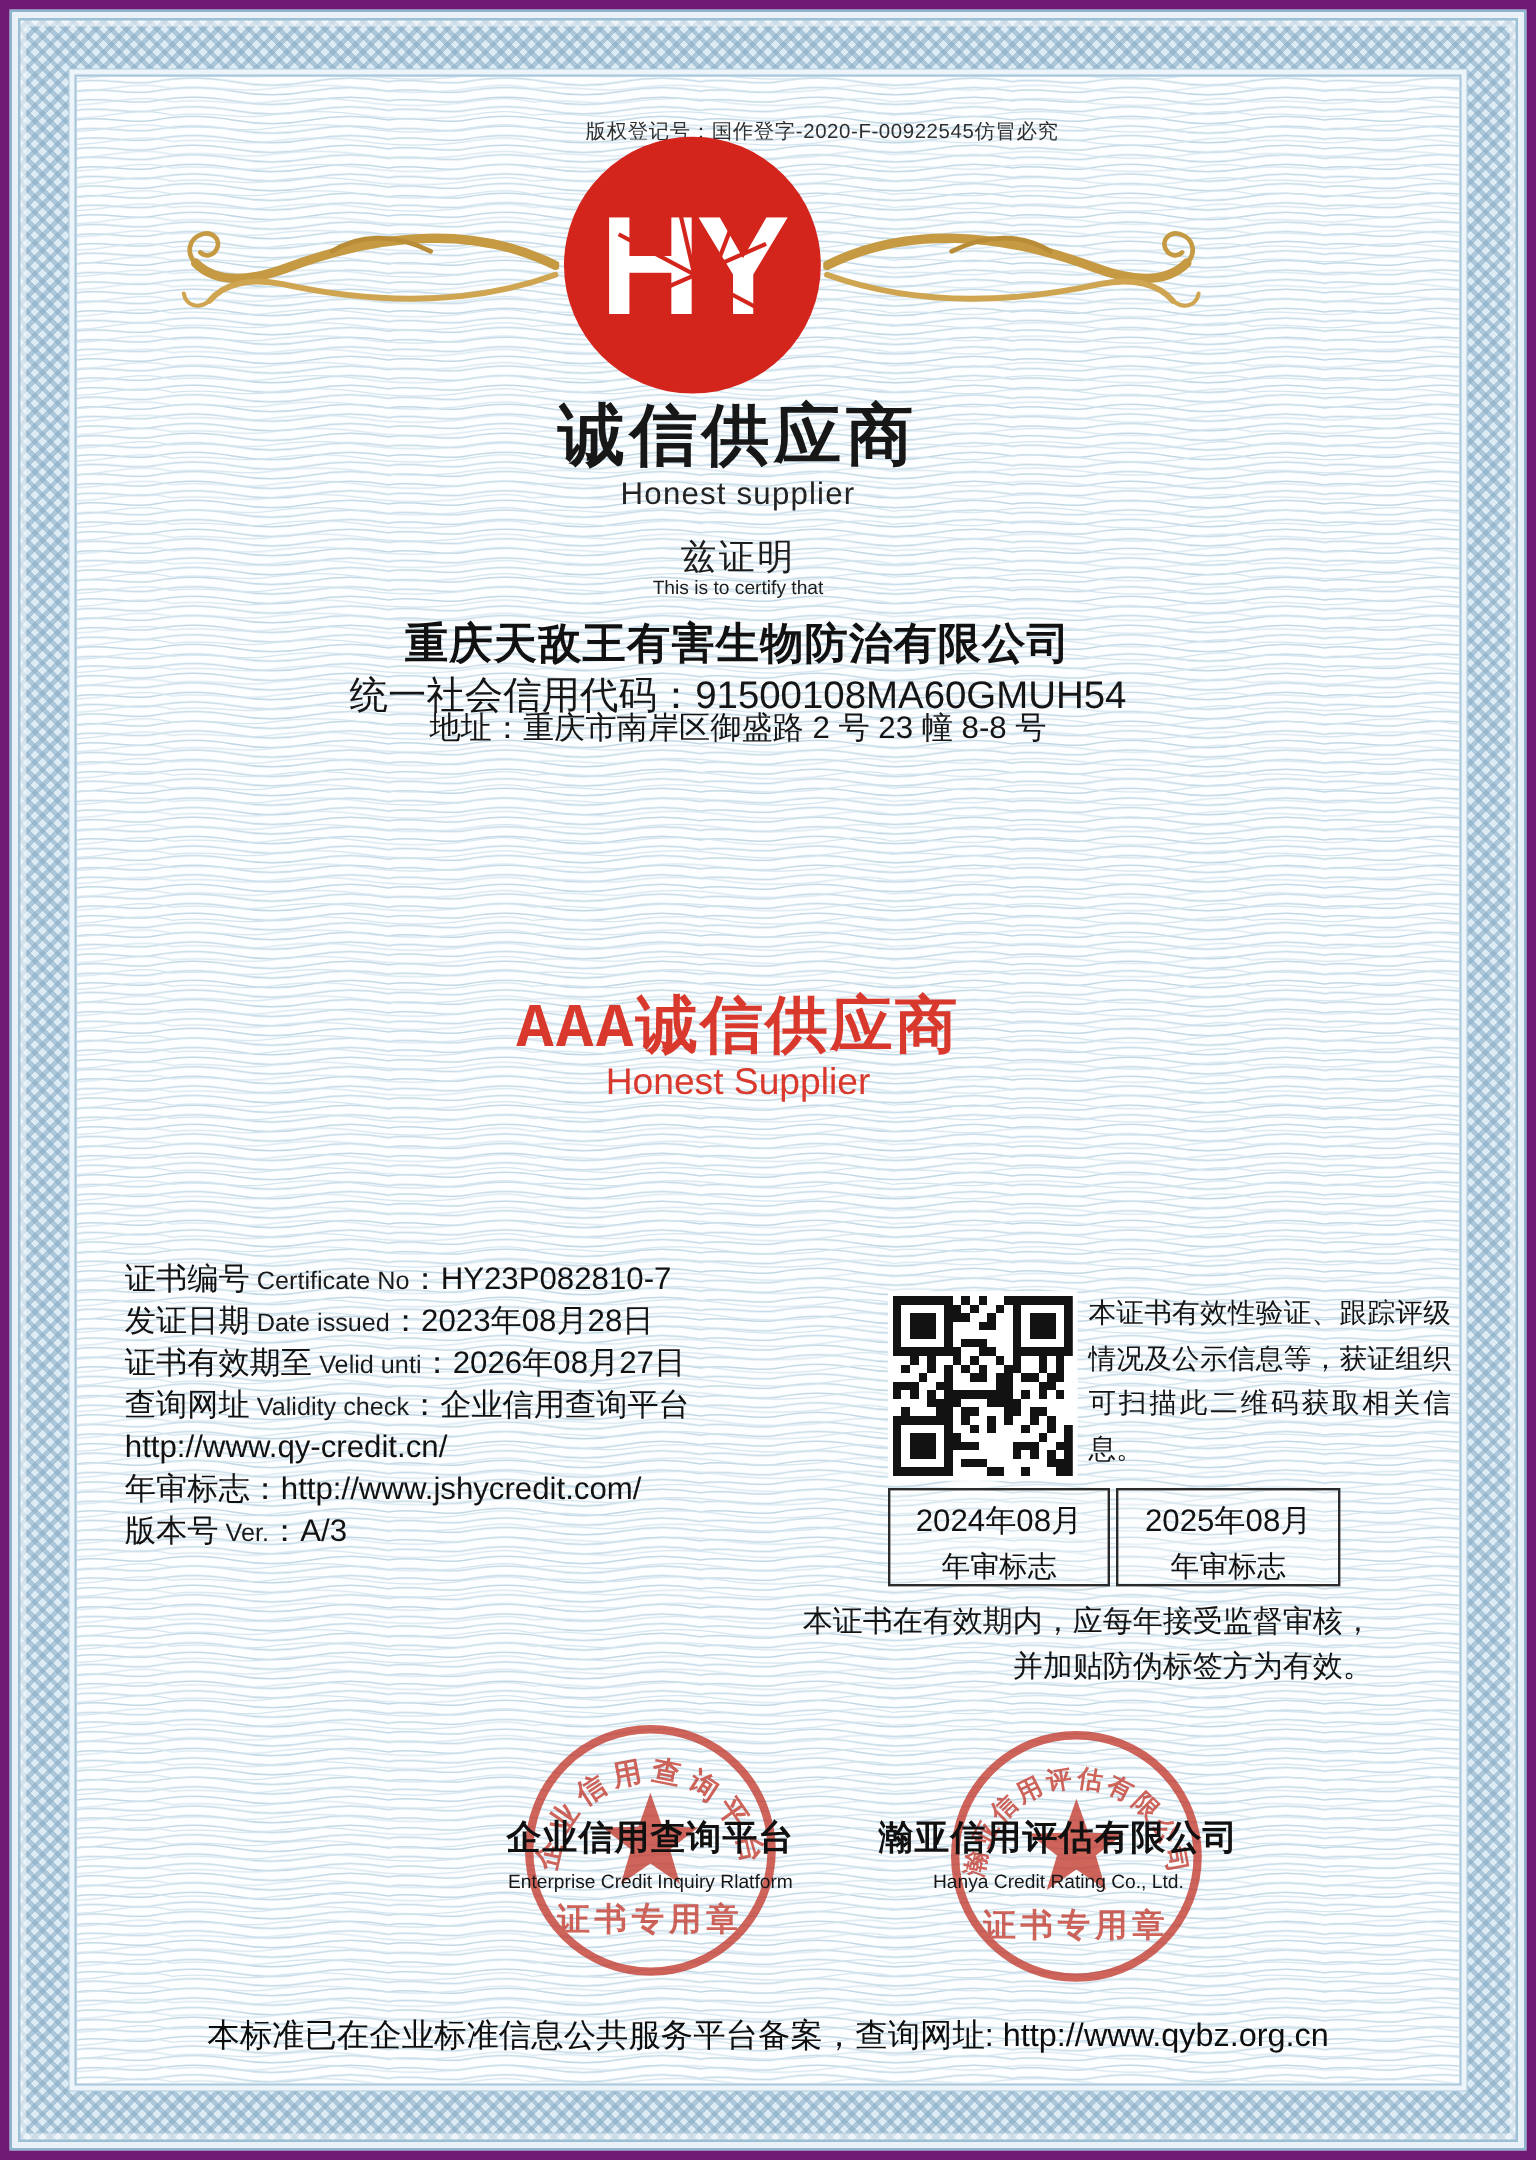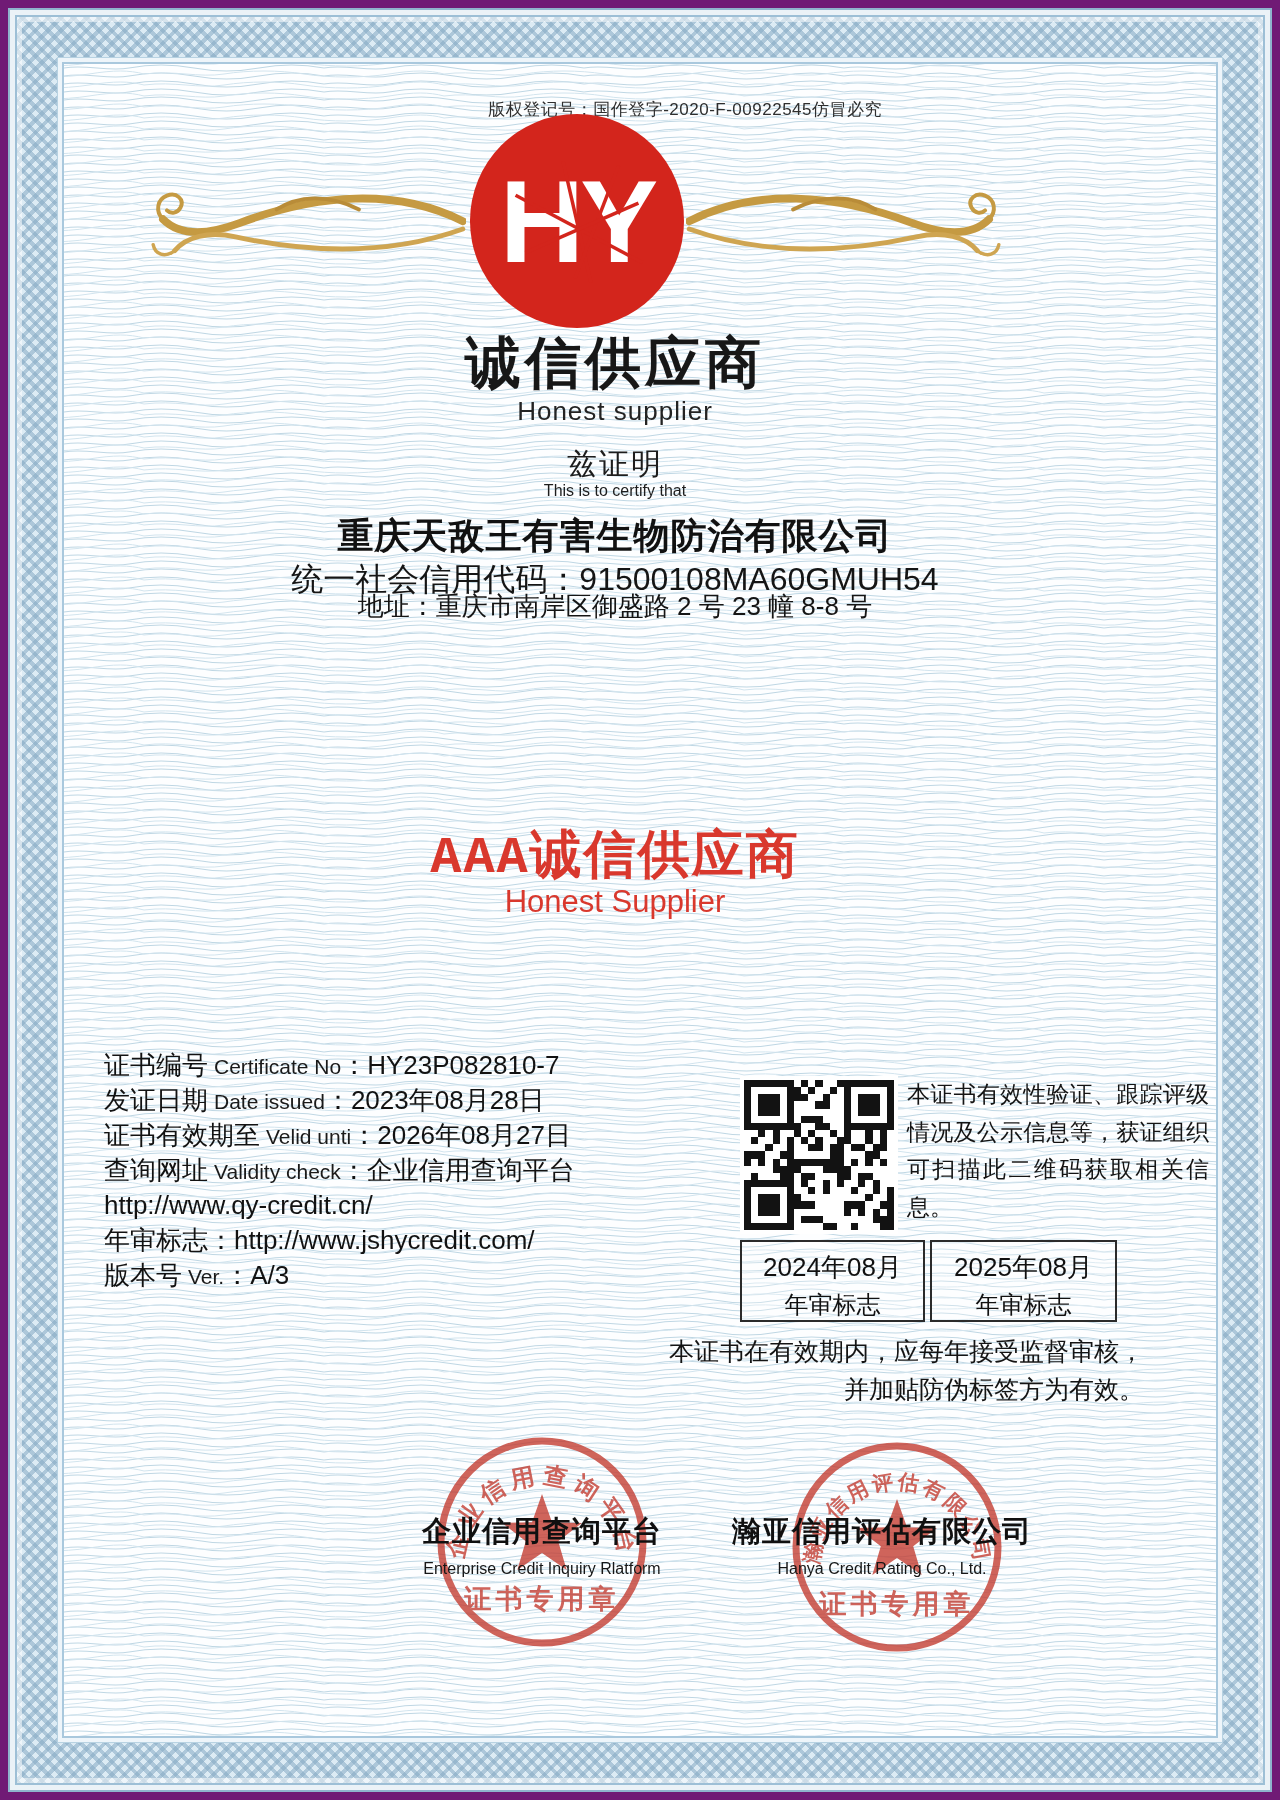--- a/index.html
+++ b/index.html
@@ -333,15 +333,16 @@
 
       <div class="issuer left">
         <div class="zh">企业信用查询平台</div>
         <div class="en">Enterprise Credit Inquiry Rlatform</div>
       </div>
       <div class="issuer right">
         <div class="zh">瀚亚信用评估有限公司</div>
         <div class="en">Hanya Credit Rating Co., Ltd.</div>
       </div>
 
+      <div class="footer-line">本标准已在企业标准信息公共服务平台备案，查询网址: http://www.qybz.org.cn</div>
     </div>
   </div>
 </div>
 
 </body></html>

